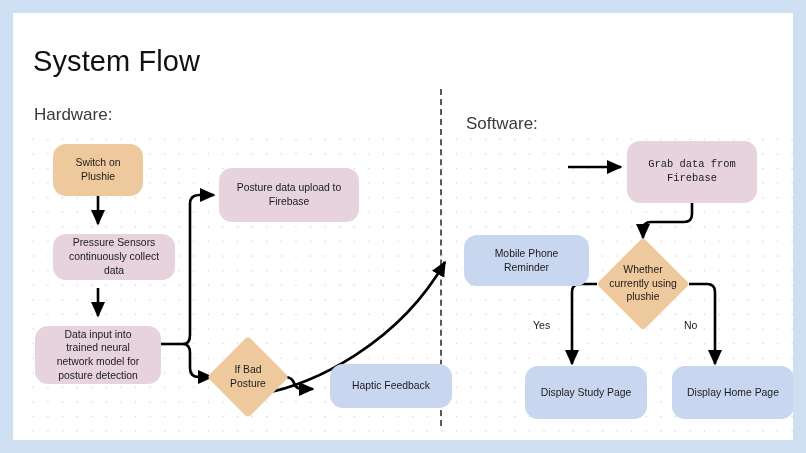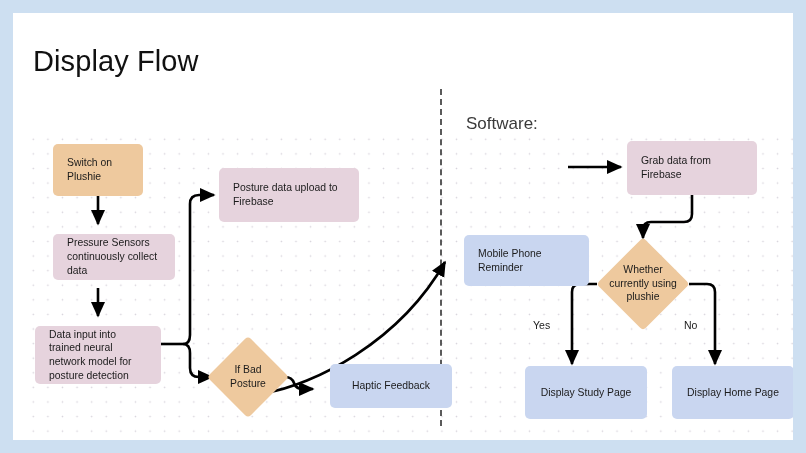--- a/index.html
+++ b/index.html
@@ -64,25 +64,25 @@
     left: 427px;
     top: 76px;
     width: 0;
     height: 337px;
     border-left: 2px dashed #5a5a5a;
   }
 
   .node {
     position: absolute;
     box-sizing: border-box;
-    border-radius: 5px;
+    border-radius: 13px;
     display: flex;
     align-items: center;
     justify-content: center;
-    text-align: left;
+    text-align: center;
     font-size: 10.4px;
     line-height: 1.32;
     color: #1b1b1b;
     padding: 4px 14px;
   }
   .orange { background: #eec99e; }
   .pink   { background: #e6d3dd; }
   .blue   { background: #c9d6f0; margin-left: 14px; }
 
   .diamond {
@@ -119,22 +119,23 @@
   }
 </style>
 </head>
 <body>
 
 <div id="slide">
   <div id="canvas">
 
     <div id="grid"></div>
 
-    <div id="title">Display Flow</div>
-
+    <div id="title">System Flow</div>
+
+    <div class="section-label" id="label-hardware">Hardware:</div>
     <div class="section-label" id="label-software">Software:</div>
 
     <div id="divider"></div>
 
     <svg class="connectors" viewBox="0 0 780 427" xmlns="http://www.w3.org/2000/svg">
       <defs>
         <marker id="arrow" markerWidth="7" markerHeight="7" refX="5.4" refY="3" orient="auto" markerUnits="strokeWidth">
           <path d="M0,0.3 L6,3 L0,5.7 z" fill="#000000"></path>
         </marker>
       </defs>
@@ -181,21 +182,21 @@
     <div class="diamond" style="left:206px; top:335px; width:58px; height:58px;">
       <span>If Bad
 Posture</span>
     </div>
 
     <div class="node blue" style="left:303px; top:351px; width:122px; height:44px;">
       <span>Haptic Feedback</span>
     </div>
 
 
-    <div class="node pink" style="left:614px; top:128px; width:130px; height:54px;">
+    <div class="node pink" style="left:614px; top:128px; width:130px; height:62px;font-family:Liberation Mono, monospace;">
       <span>Grab data from Firebase</span>
     </div>
 
     <div class="node blue" style="left:437px; top:222px; width:125px; height:51px;">
       <span>Mobile Phone Reminder</span>
     </div>
 
     <div class="diamond" style="left:597px; top:238px; width:66px; height:66px;">
       <span>Whether
 currently using

